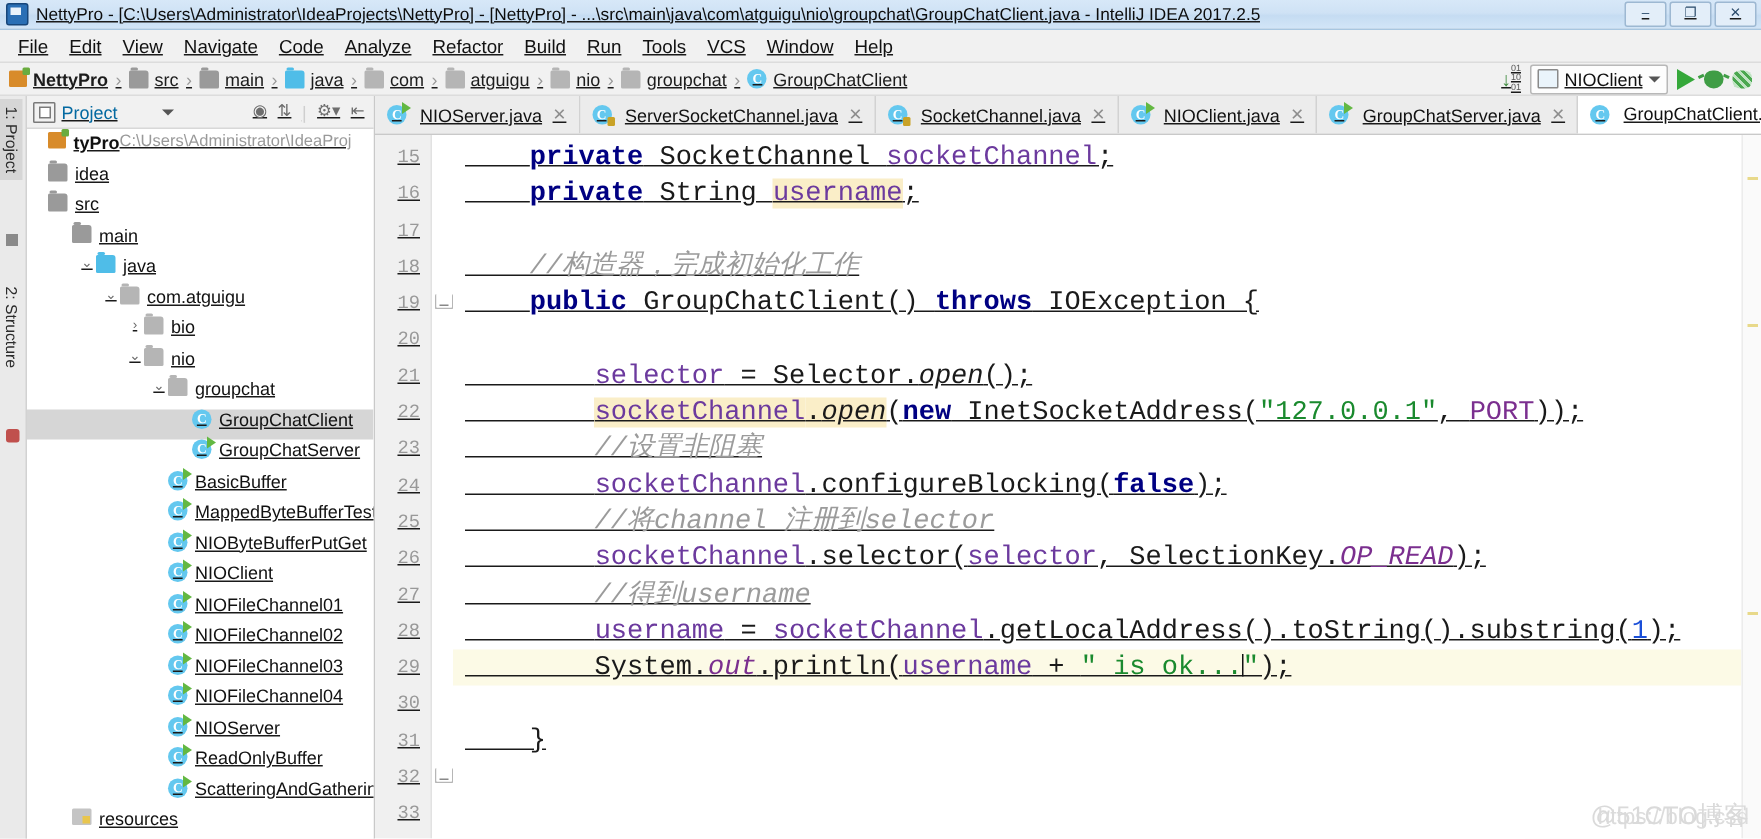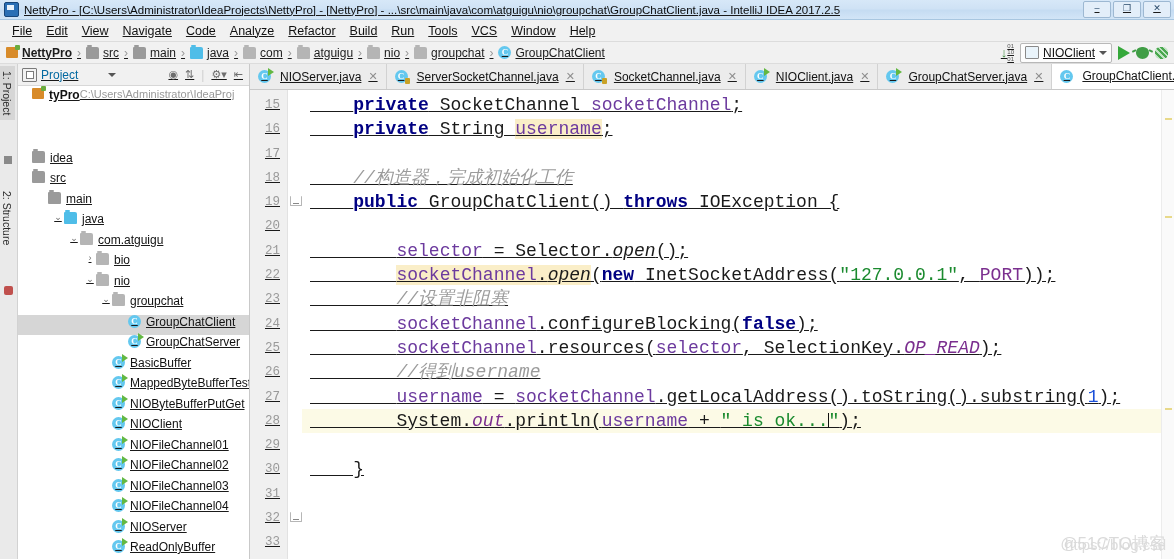--- a/index.html
+++ b/index.html
@@ -293,21 +293,21 @@
         </span>
       </div>
       <div class="tw-body">
         <div class="tree" id="tree">
             <div class="trow" style="padding-left: 2px;">
               <span class="arrow"></span>
               <span class="ic ic-proj"></span>
               <span class="tlabel bold">tyPro</span>
               <span class="tpath">C:\Users\Administrator\IdeaProj</span>
             </div>
-            <div class="trow" style="padding-left: 2px; margin-top: 42px;">
+            <div class="trow" style="padding-left: 2px;">
               <span class="arrow"></span>
               <span class="ic ic-folder"></span>
               <span class="tlabel">idea</span>
             </div>
             <div class="trow" style="padding-left: 2px;">
               <span class="arrow"></span>
               <span class="ic ic-folder"></span>
               <span class="tlabel">src</span>
             </div>
             <div class="trow" style="padding-left: 18px;">
@@ -499,21 +499,22 @@
             <div class="cline"><span>    </span><span class="kw">private</span><span> SocketChannel </span><span class="fld">socketChannel</span><span>;</span></div>
             <div class="cline"><span>    </span><span class="kw">private</span><span> String </span><span class="fld hl">username</span><span>;</span></div>
             <div class="cline"></div>
             <div class="cline"><span class="cmt">    //构造器，完成初始化工作</span></div>
             <div class="cline"><span>    </span><span class="kw">public</span><span> GroupChatClient() </span><span class="kw">throws</span><span> IOException {</span></div>
             <div class="cline"></div>
             <div class="cline"><span>        </span><span class="fld">selector</span><span> = Selector.</span><span class="mth">open</span><span>();</span></div>
             <div class="cline"><span>        </span><span class="fld hl">socketChannel</span><span class="hl">.</span><span class="mth hl">open</span><span>(</span><span class="kw">new</span><span> InetSocketAddress(</span><span class="str">"127.0.0.1"</span><span>, </span><span class="fld2">PORT</span><span>));</span></div>
             <div class="cline"><span class="cmt">        //设置非阻塞</span></div>
             <div class="cline"><span>        </span><span class="fld">socketChannel</span><span>.configureBlocking(</span><span class="kw">false</span><span>);</span></div>
-            <div class="cline"><span>        </span><span class="fld">socketChannel</span><span>.resources(</span><span class="fld">selector</span><span>, SelectionKey.</span><span class="sfld">OP_READ</span><span>);</span></div>
+            <div class="cline"><span class="cmt">        //将channel 注册到selector</span></div>
+            <div class="cline"><span>        </span><span class="fld">socketChannel</span><span>.selector(</span><span class="fld">selector</span><span>, SelectionKey.</span><span class="sfld">OP_READ</span><span>);</span></div>
             <div class="cline"><span class="cmt">        //得到username</span></div>
             <div class="cline"><span>        </span><span class="fld">username</span><span> = </span><span class="fld">socketChannel</span><span>.getLocalAddress().toString().substring(</span><span class="num">1</span><span>);</span></div>
             <div class="cline caret"><span>        System.</span><span class="sfld">out</span><span>.println(</span><span class="fld">username</span><span> + </span><span class="str">" is ok...</span><span class="cursor"></span><span class="str">"</span><span>);</span></div>
             <div class="cline"></div>
             <div class="cline"><span>    }</span></div>
             <div class="cline"></div>
             <div class="cline"></div>
           </div>
         <div class="scroll-col">
           <div class="smark" style="top:28px;background:#e8d98a;"></div>

